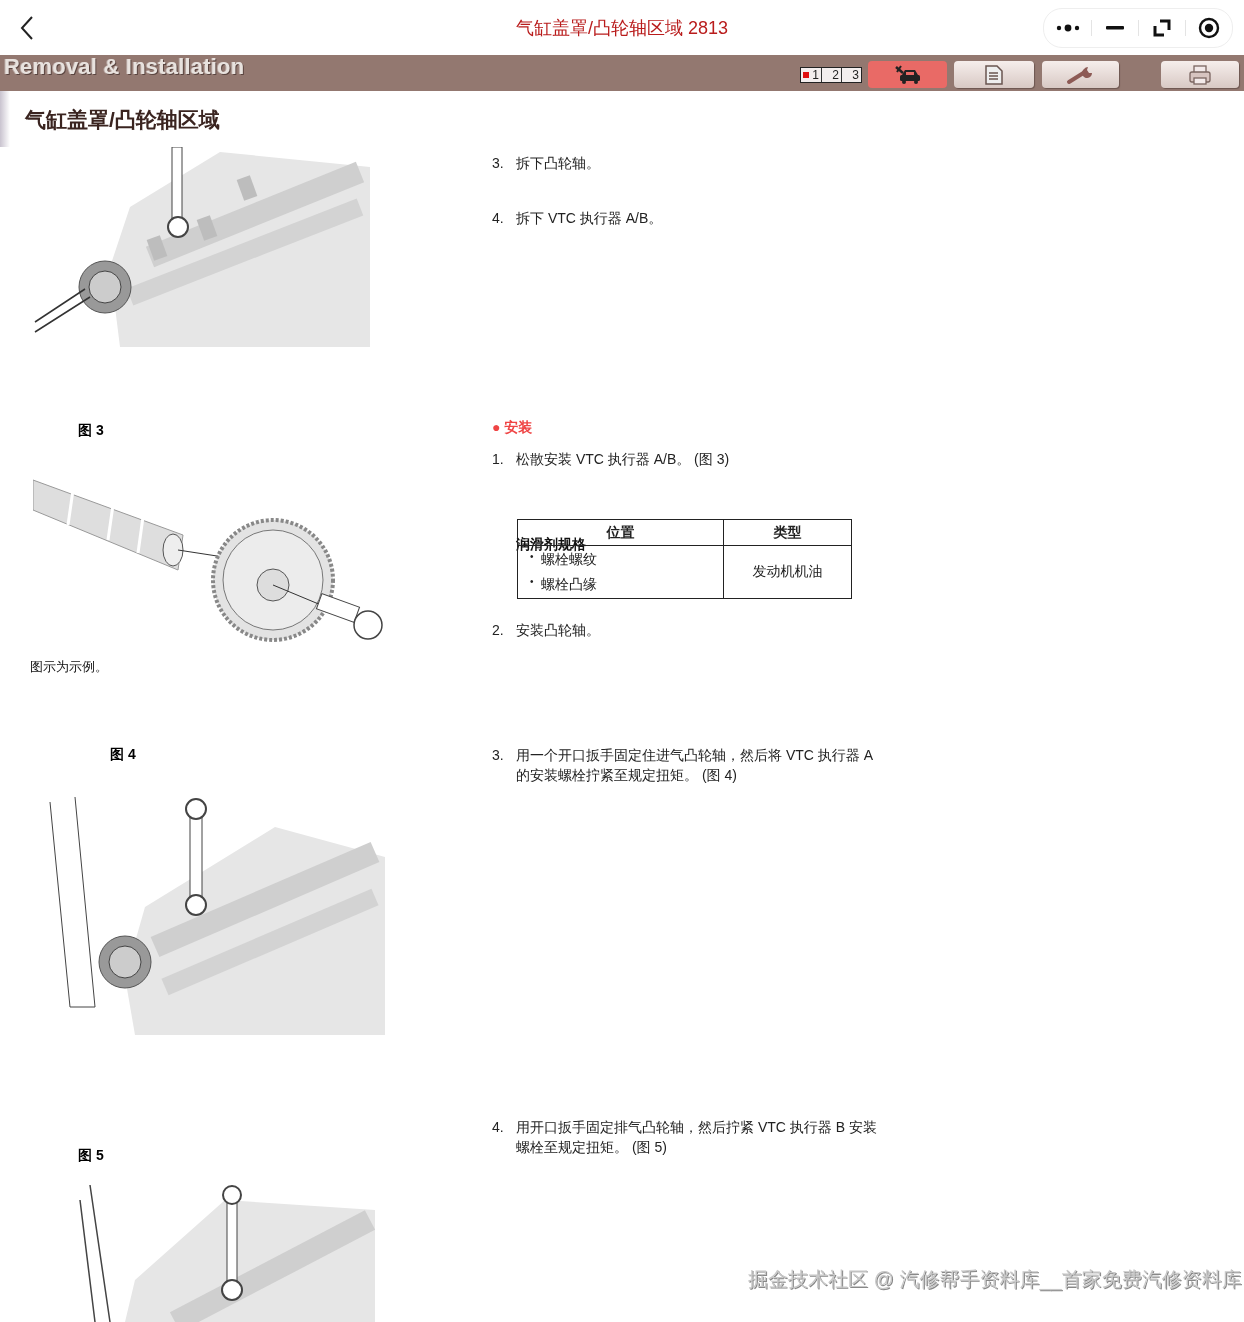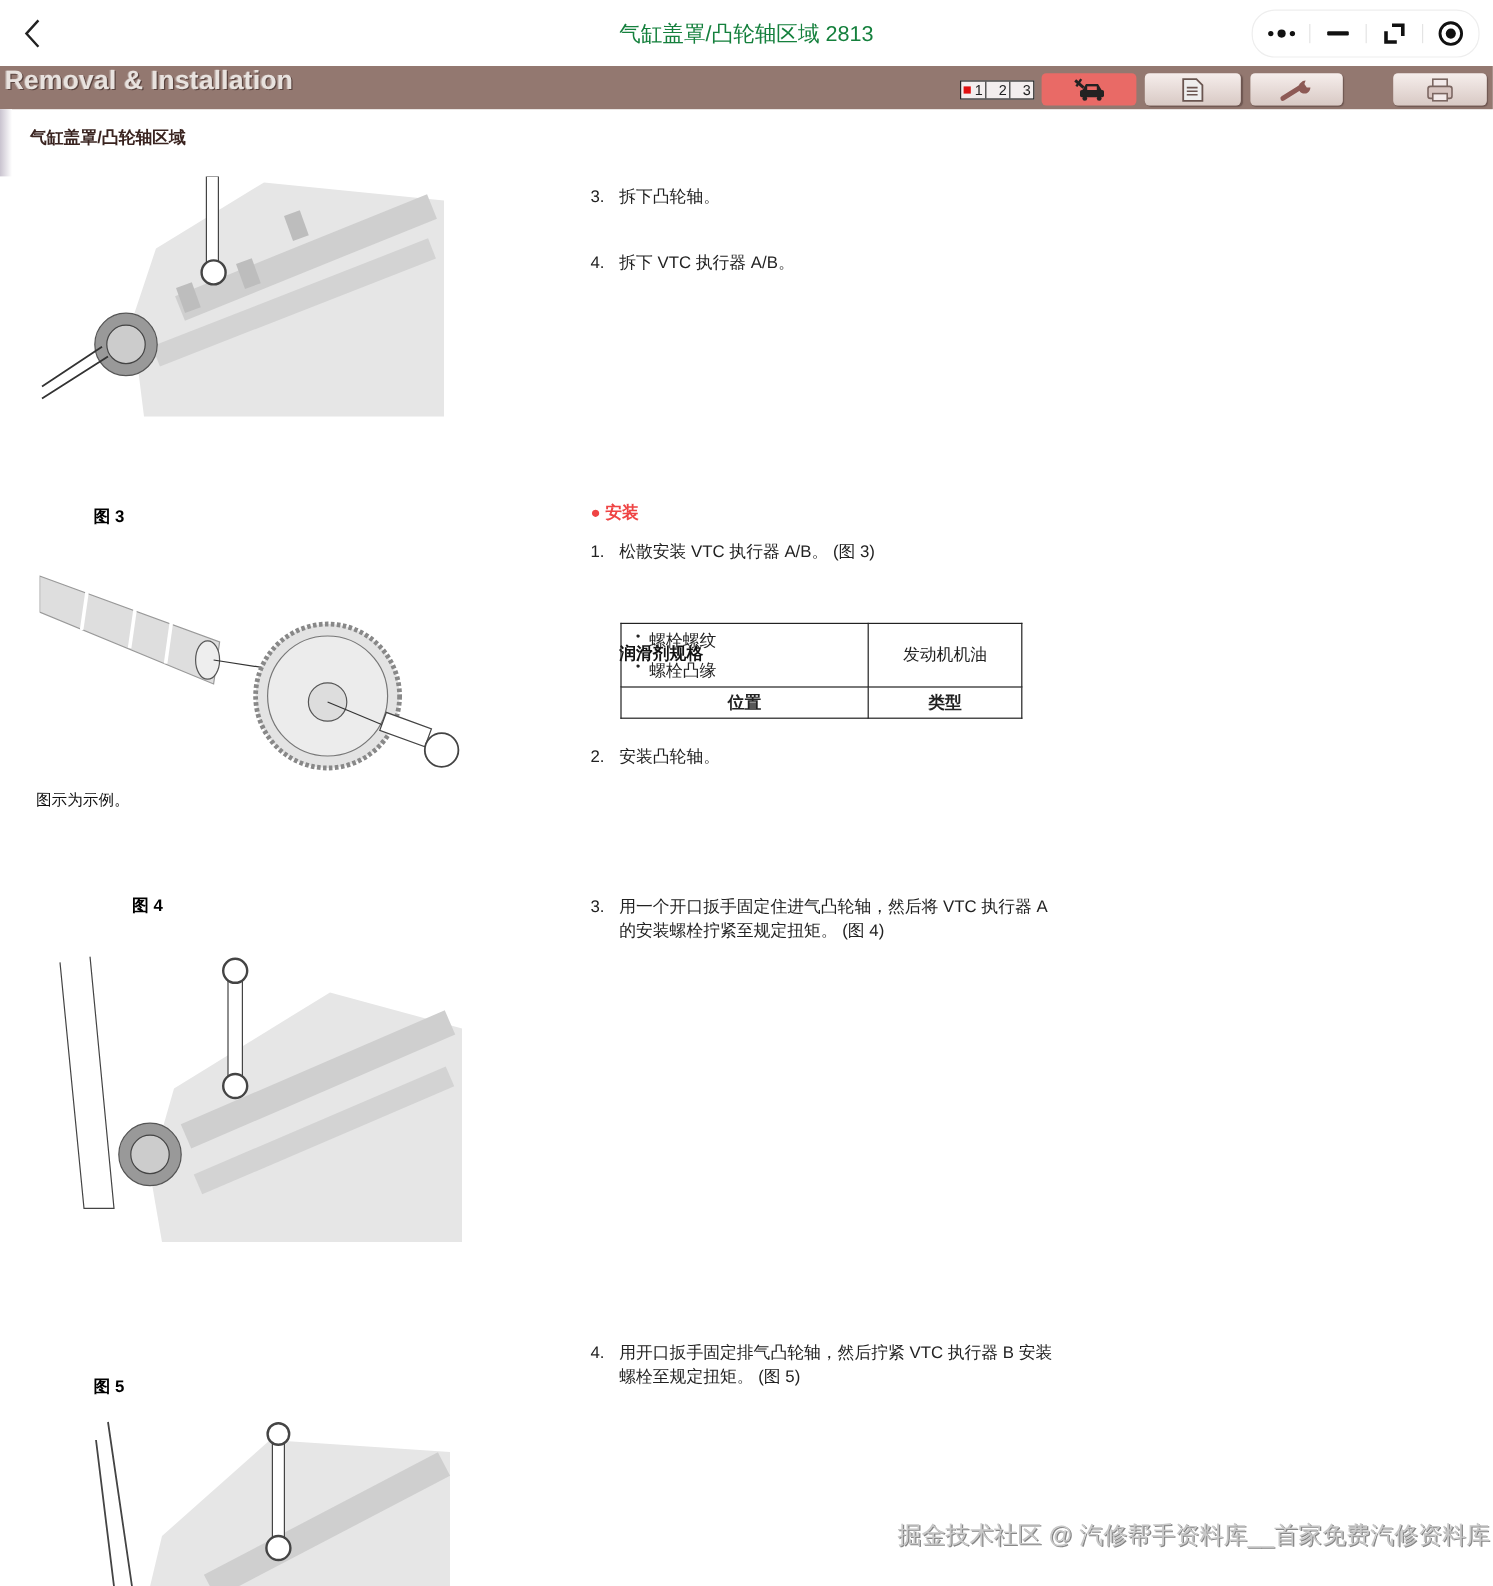--- a/index.html
+++ b/index.html
@@ -1,39 +1,39 @@
 <!DOCTYPE html>
 <html><head>
 <meta charset="utf-8">
 <style>
   html, body { margin:0; padding:0; }
   body { width:1244px; height:1322px; position:relative; overflow:hidden; background:#ffffff;
          font-family:"Liberation Sans", "DejaVu Sans", sans-serif; color:#222; }
   .titlebar { position:absolute; left:0; top:0; width:1244px; height:55px; background:#fff; }
   .back { position:absolute; left:16px; top:14px; width:24px; height:28px; cursor:pointer; }
-  .title { position:absolute; left:0; width:1244px; top:16px; text-align:center; font-size:18px; color:#15803d; }
+  .title { position:absolute; left:0; width:1244px; top:16px; text-align:center; font-size:18px; color:#b91c1c; }
   .capsule { position:absolute; left:1043px; top:8px; width:188px; height:38px; border-radius:19px;
              border:1px solid #eee; background:#fff; display:flex; align-items:center; }
   .cap-btn { flex:1; height:100%; display:flex; align-items:center; justify-content:center; position:relative; cursor:pointer; }
   .cap-btn + .cap-btn::before { content:""; position:absolute; left:0; top:11px; height:16px; width:1px; background:#e4e4e4; }
 
   .ribbon { position:absolute; left:0; top:55px; width:1244px; height:36px; background:#937870; }
   .ribbon-title { position:absolute; left:4px; top:-1px; font-size:22px; font-weight:bold; color:#e8e2de;
                   text-shadow:1px 1px 0 #5a4540, -1px 0 0 #b7a7a2; letter-spacing:0.2px; }
   .pager { position:absolute; left:800px; top:12px; height:14px; border:1px solid #222; background:#f3eeee; display:flex; font-size:12px; }
   .pager span { display:block; width:20px; height:14px; line-height:14px; text-align:right; padding-right:2px; box-sizing:border-box; border-left:1px solid #333; color:#222; }
   .pager span:first-child { border-left:none; width:20px; position:relative; }
   .pager .dot { position:absolute; left:2px; top:4px; width:6px; height:6px; background:#e01010; }
   .rbtn { position:absolute; top:6px; height:27px; border-radius:4px; cursor:pointer;
           background:linear-gradient(#f6eeec, #d8c9c4); box-shadow:1px 1px 1px #6d5650; display:flex; align-items:center; justify-content:center; }
   .rbtn.active { background:#e96a66; box-shadow:none; }
 
   .subhead { position:absolute; left:0; top:91px; width:1244px; height:56px; }
   .subhead-bar { position:absolute; left:0; top:0; width:10px; height:56px; background:linear-gradient(90deg,#c9c3cf,#fff); }
-  .subhead-text { position:absolute; left:25px; top:15px; font-size:14px; color:#3a2420; font-weight:bold; }
+  .subhead-text { position:absolute; left:25px; top:15px; font-size:21px; color:#3a2420; font-weight:bold; }
 
   .figlabel { position:absolute; font-size:14px; font-weight:bold; color:#000000; }
   .caption { position:absolute; font-size:13px; color:#111; }
   .fig { position:absolute; }
 
   .step { position:absolute; font-size:14px; color:#222; line-height:20px; }
   .step .num { position:absolute; left:0; top:0; }
   .step .txt { position:absolute; left:24px; top:0; white-space:nowrap; }
   .sect { position:absolute; left:492px; top:419px; font-size:14px; font-weight:bold; color:#ef4444; }
 
@@ -200,30 +200,30 @@
 <div class="sect">● <span>安装</span></div>
 <div class="step" style="left:492px;top:449px;">
   <span class="num">1.</span>
   <span class="txt">松散安装 VTC 执行器 A/B。 (图 3)</span>
 </div>
 
 <div class="spec-title">润滑剂规格</div>
 <table class="spec">
   <tbody>
       <tr>
+    <th class="th-pos">位置</th>
+    <th class="th-type">类型</th>
+  </tr>
+  <tr>
     <td style="padding-left:10px;">
       <span class="li">螺栓螺纹</span>
       <span class="li">螺栓凸缘</span>
     </td>
     <td style="text-align:center;">发动机机油</td>
   </tr>
-  <tr>
-    <th class="th-pos">位置</th>
-    <th class="th-type">类型</th>
-  </tr>
 </tbody>
   </table>
 
 <div class="step" style="left:492px;top:620px;">
   <span class="num">2.</span>
   <span class="txt">安装凸轮轴。</span>
 </div>
 
 <div class="step" style="left:492px;top:745px;">
   <span class="num">3.</span>

